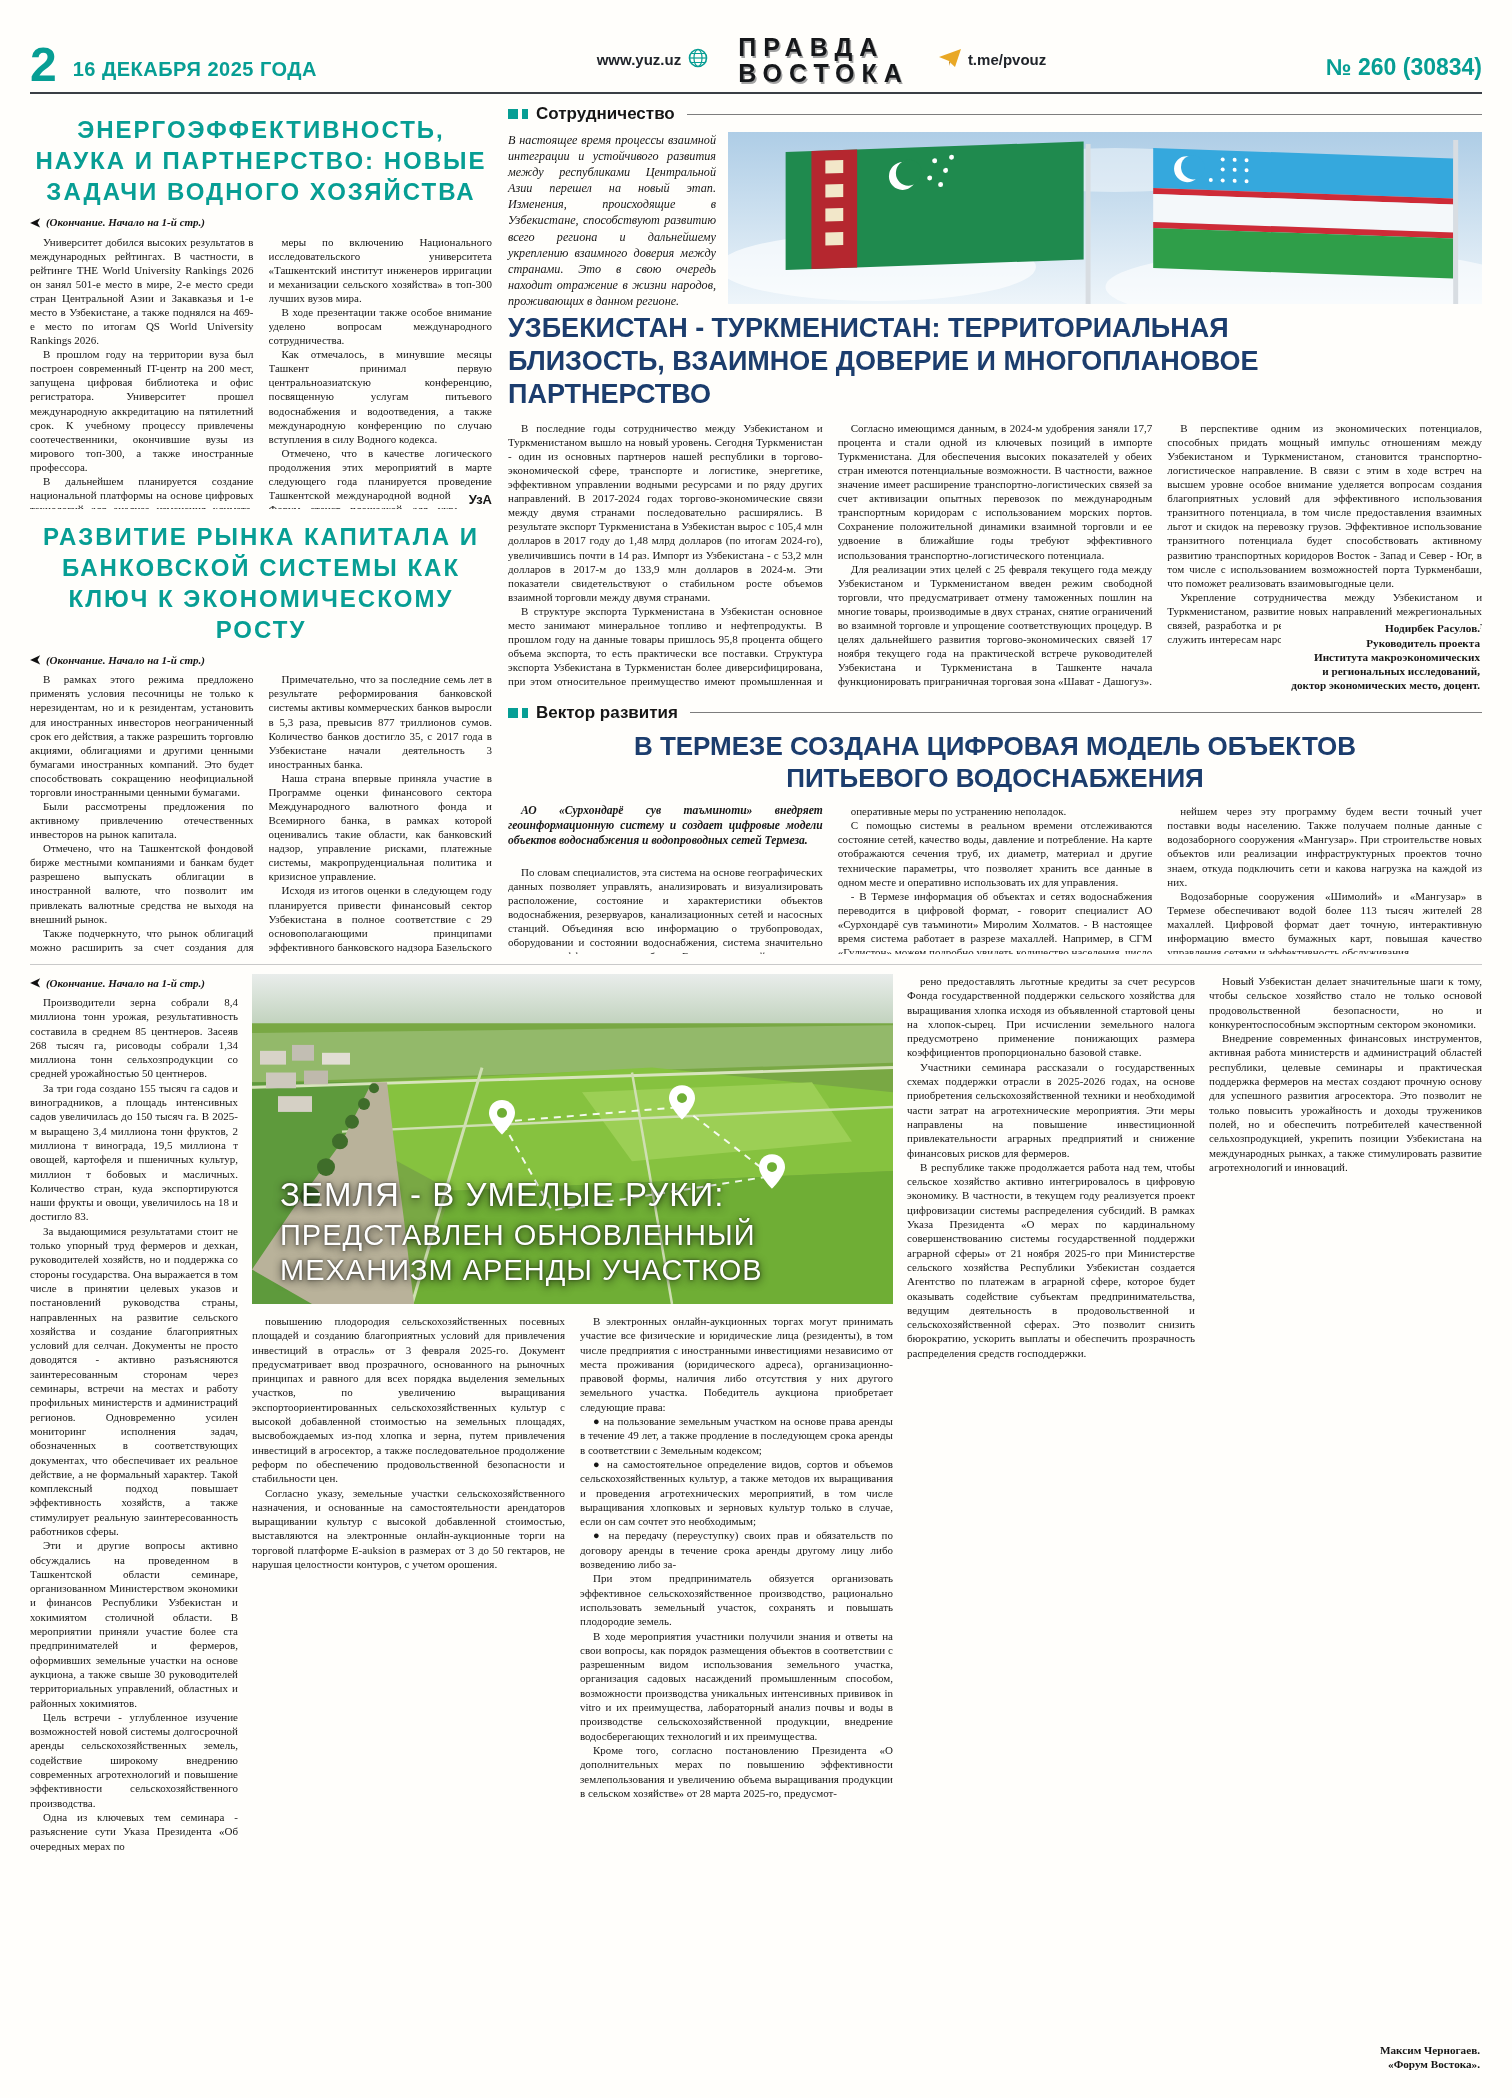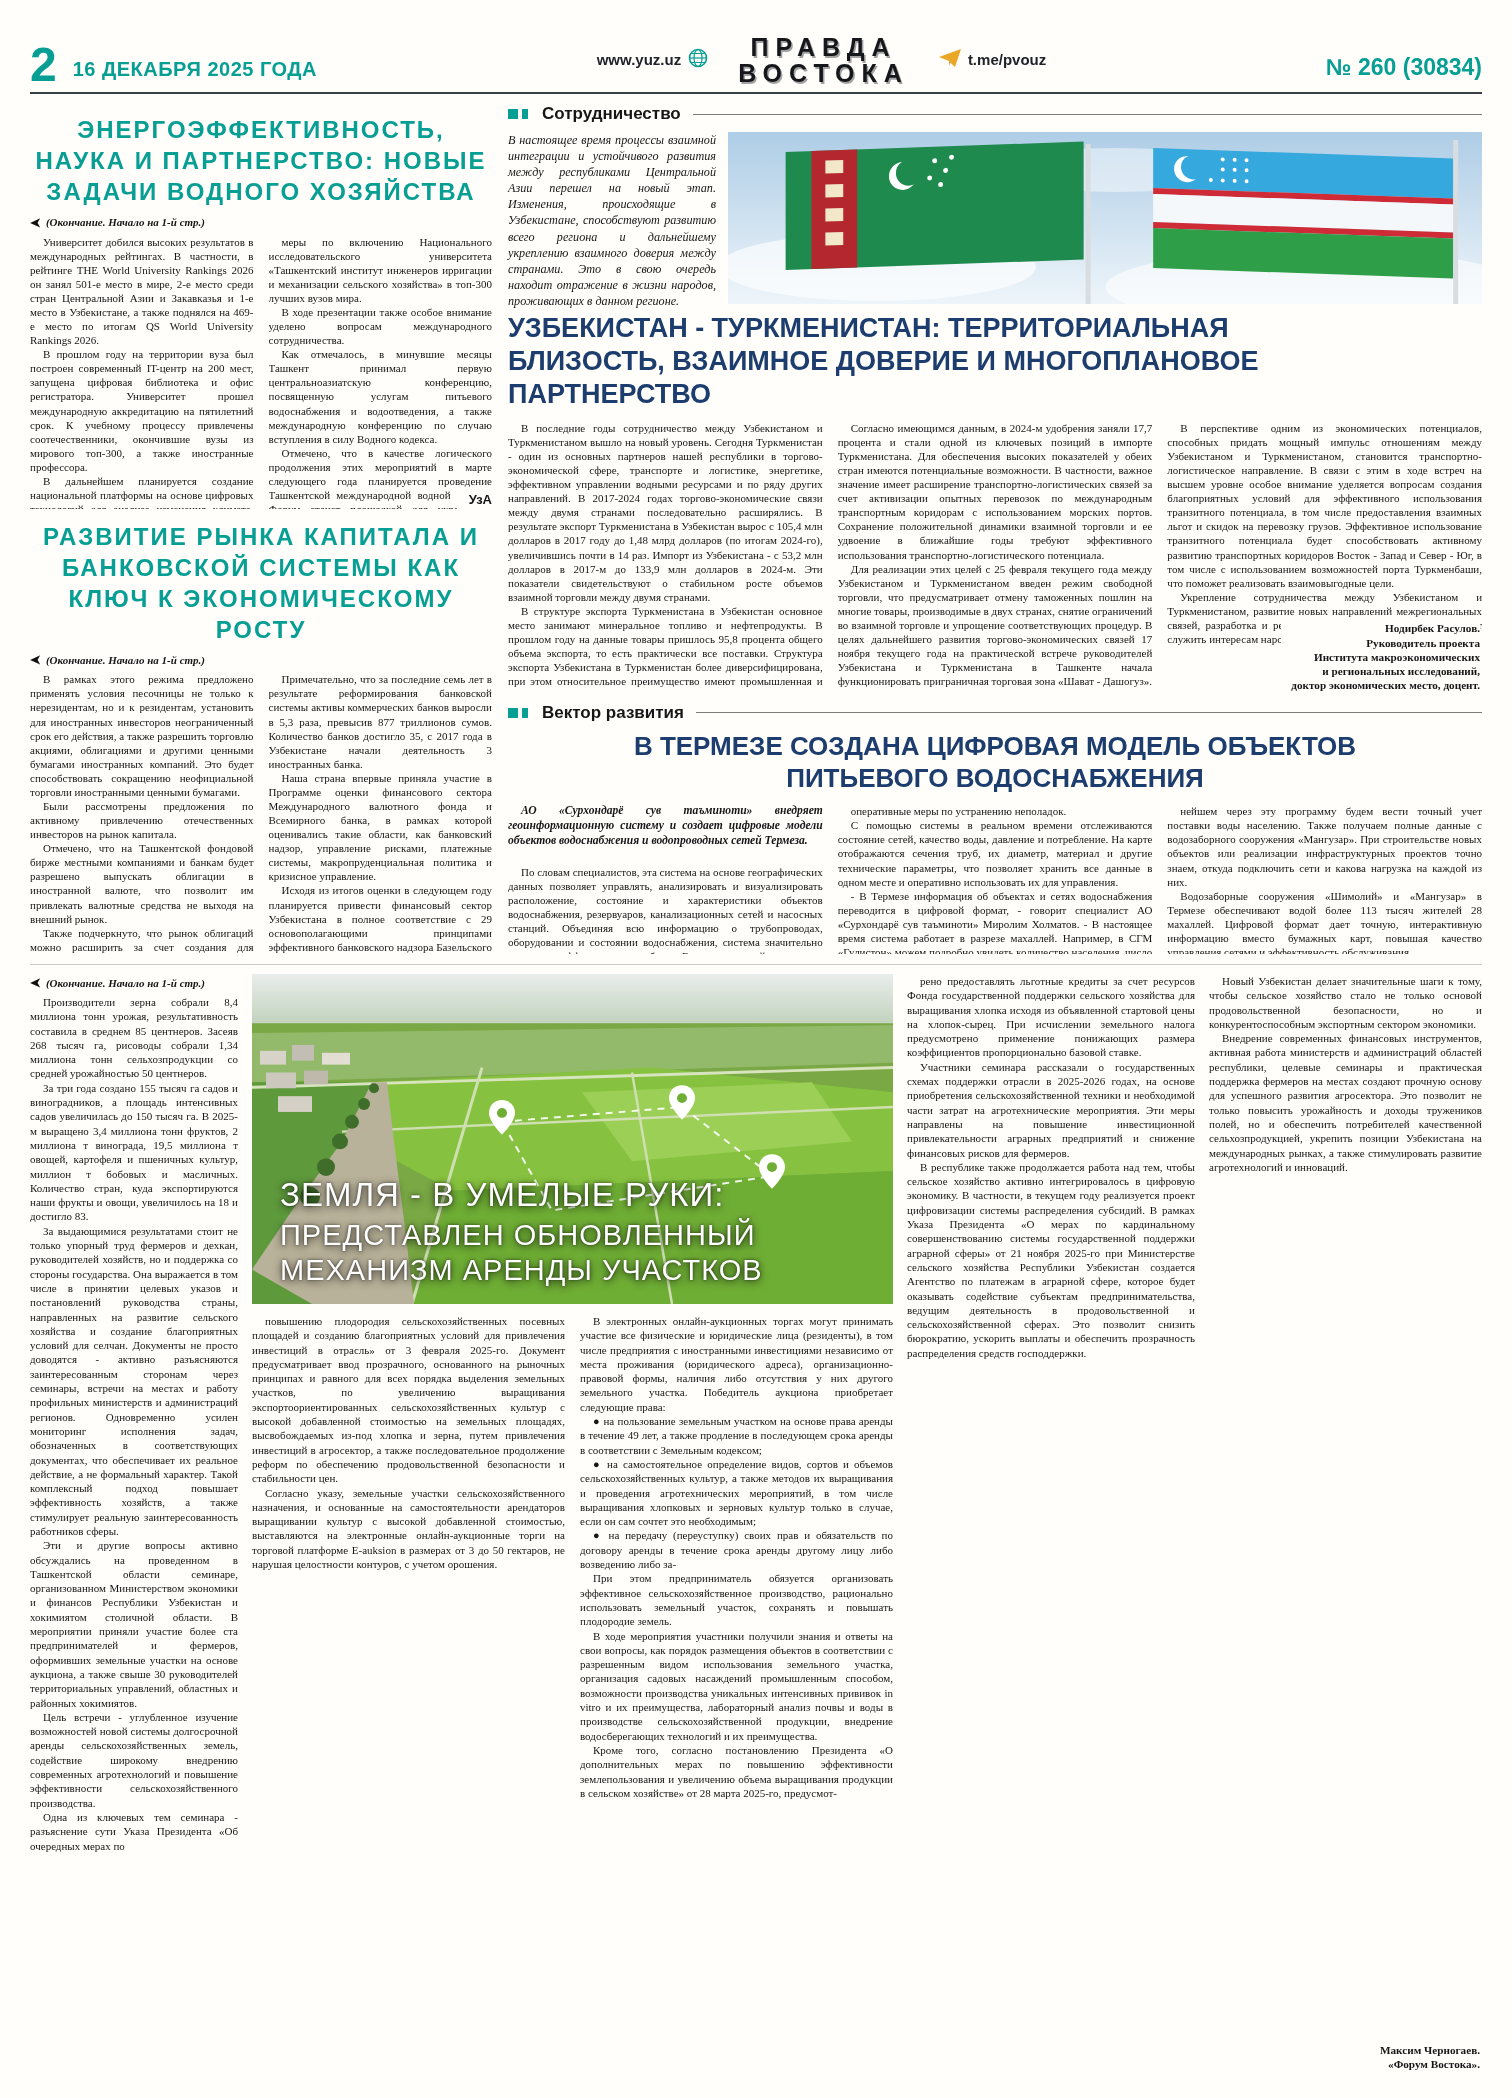--- a/index.html
+++ b/index.html
@@ -7,21 +7,21 @@
   body{background:#9a9a9a;font-family:"Liberation Serif",serif}
   .page{width:1512px;height:2098px;margin:0 auto;background:var(--paper);padding:22px 30px 24px;color:var(--ink);overflow:hidden;position:relative}
 
   
   .masthead{display:flex;align-items:flex-end;justify-content:space-between;height:64px}
   .mh-left{display:flex;align-items:flex-end;gap:16px}
   .pagenum{font-family:"Liberation Sans",sans-serif;font-size:48px;font-weight:700;color:var(--teal);line-height:.85}
   .date{font-family:"Liberation Sans",sans-serif;font-size:20px;font-weight:700;color:var(--teal);padding-bottom:5px;letter-spacing:.5px}
   .mh-center{display:flex;align-items:center;gap:30px}
   .site,.tg{font-family:"Liberation Sans",sans-serif;font-weight:700;font-size:15px;color:#20242a;display:flex;align-items:center;gap:7px}
-  .logo{text-align:center}
+  .logo{text-align:left}
   .logo-line{font-family:"Liberation Sans",sans-serif;font-weight:900;font-size:25px;letter-spacing:7px;color:#15171a;text-shadow:1.5px 1.5px 0 #a3a3a3;line-height:1.05}
   .mh-right{font-family:"Liberation Sans",sans-serif;font-size:23px;font-weight:700;color:var(--teal);padding-bottom:5px}
   .rule{border-top:2.5px solid #3a3f45;margin-top:6px}
 
   
   .top-row{display:flex;gap:16px;height:852px;margin-top:8px;overflow:hidden}
   .left-block{width:462px;flex:none}
   .right-block{flex:1;min-width:0}
   .teal-title{font-family:"Liberation Sans",sans-serif;color:var(--teal);font-weight:800;text-align:center;font-size:24px;line-height:1.3;letter-spacing:2px;margin:12px 2px 8px}
   .navy-title{font-family:"Liberation Sans",sans-serif;color:var(--navy);font-weight:800;font-size:27px;line-height:1.22;max-width:800px;margin:4px 0 10px}
@@ -32,21 +32,21 @@
   .colbox{flex:1;min-width:0;position:relative;overflow:hidden;text-align:justify;font-size:11px;line-height:1.28}
   .para{margin:0;text-indent:13px}
   .sig{position:absolute;right:0;bottom:0;font-weight:700;font-size:13px;background:var(--paper);padding-left:12px;font-family:"Liberation Sans",sans-serif}
   .author{position:absolute;right:2px;bottom:0;text-align:right;font-weight:700;font-size:11.2px;background:var(--paper);padding:2px 0 0 10px}
   .author-line{margin:0;text-indent:0}
 
   
   .section-label{display:flex;align-items:center;font-family:"Liberation Sans",sans-serif;font-weight:700;font-size:17px;margin:2px 0 8px}
   .sq{width:10px;height:10px;background:var(--teal);display:inline-block;margin-right:4px}
   .sq.s2{width:6px}
-  .label-text{margin-left:10px}
+  .label-text{margin-left:4px}
   .label-line{flex:1;border-top:1px solid #7d7d7d;margin-left:12px}
 
   
   .coop-top{display:flex;gap:12px;height:172px;margin-bottom:8px}
   .intro{width:208px;flex:none;font-size:12.2px;font-weight:400;font-style:italic;text-align:justify;line-height:1.32}
   .flags{flex:1;min-width:0;overflow:hidden;background:#cfe2ef}
   .flags svg{width:100%;height:100%;display:block}
   .coop-cols .colbox{height:272px}
   .art1-cols{height:274px}
   .art2-cols{height:312px}

